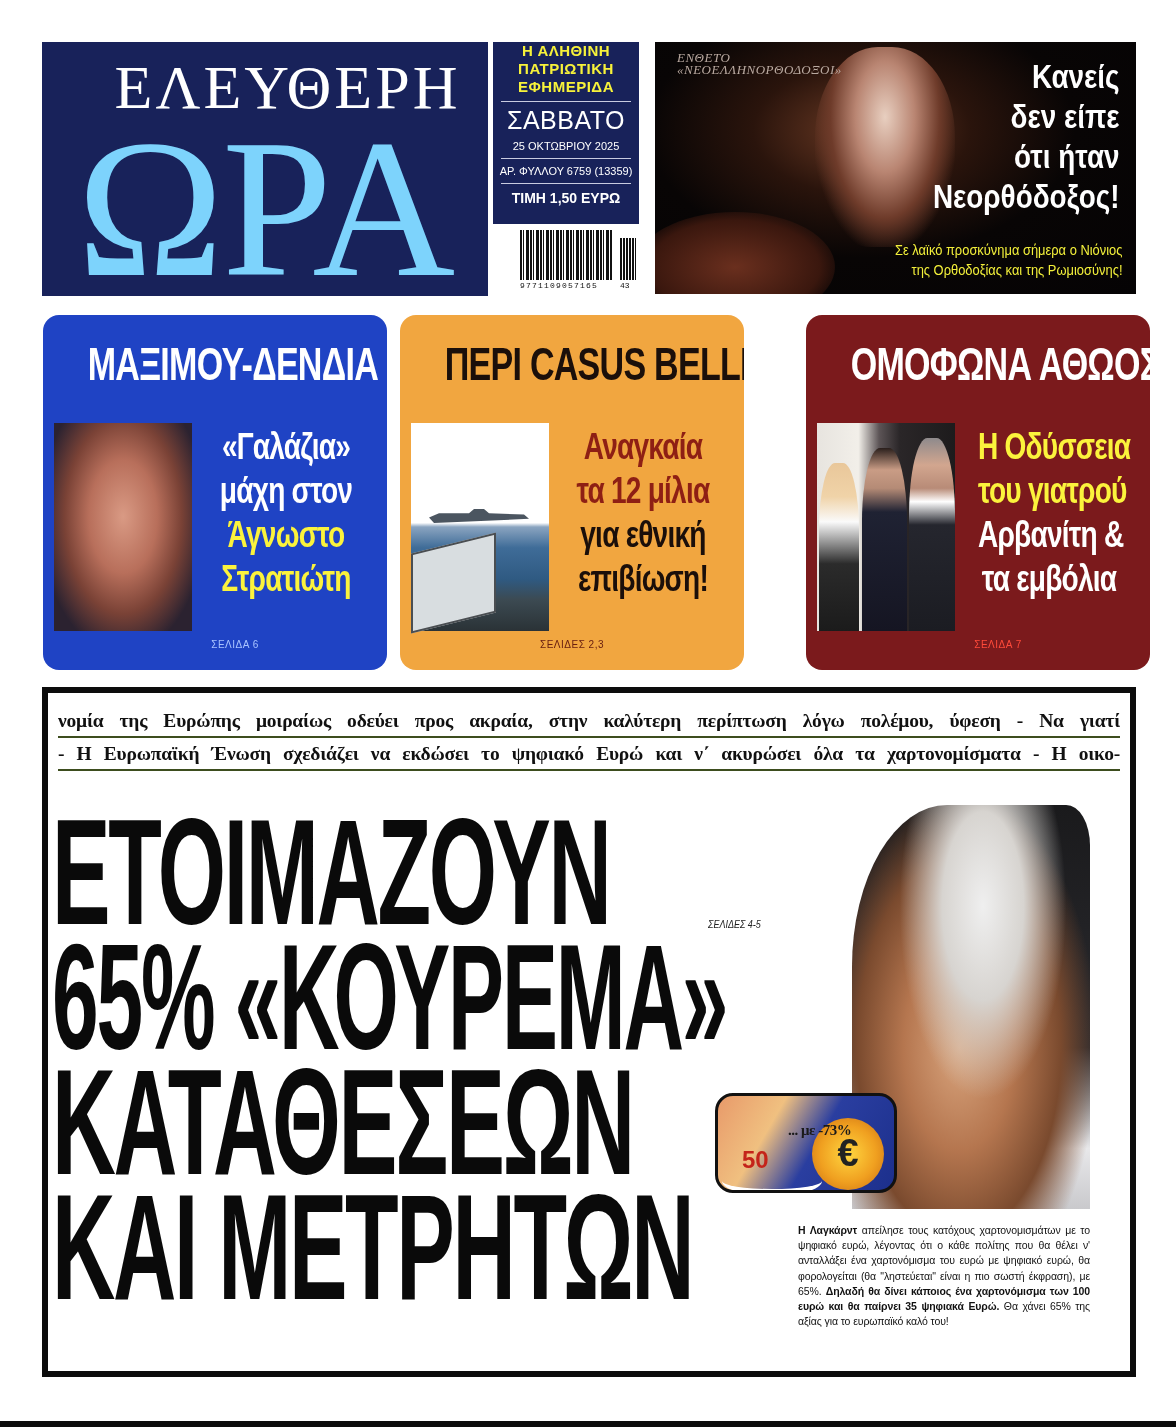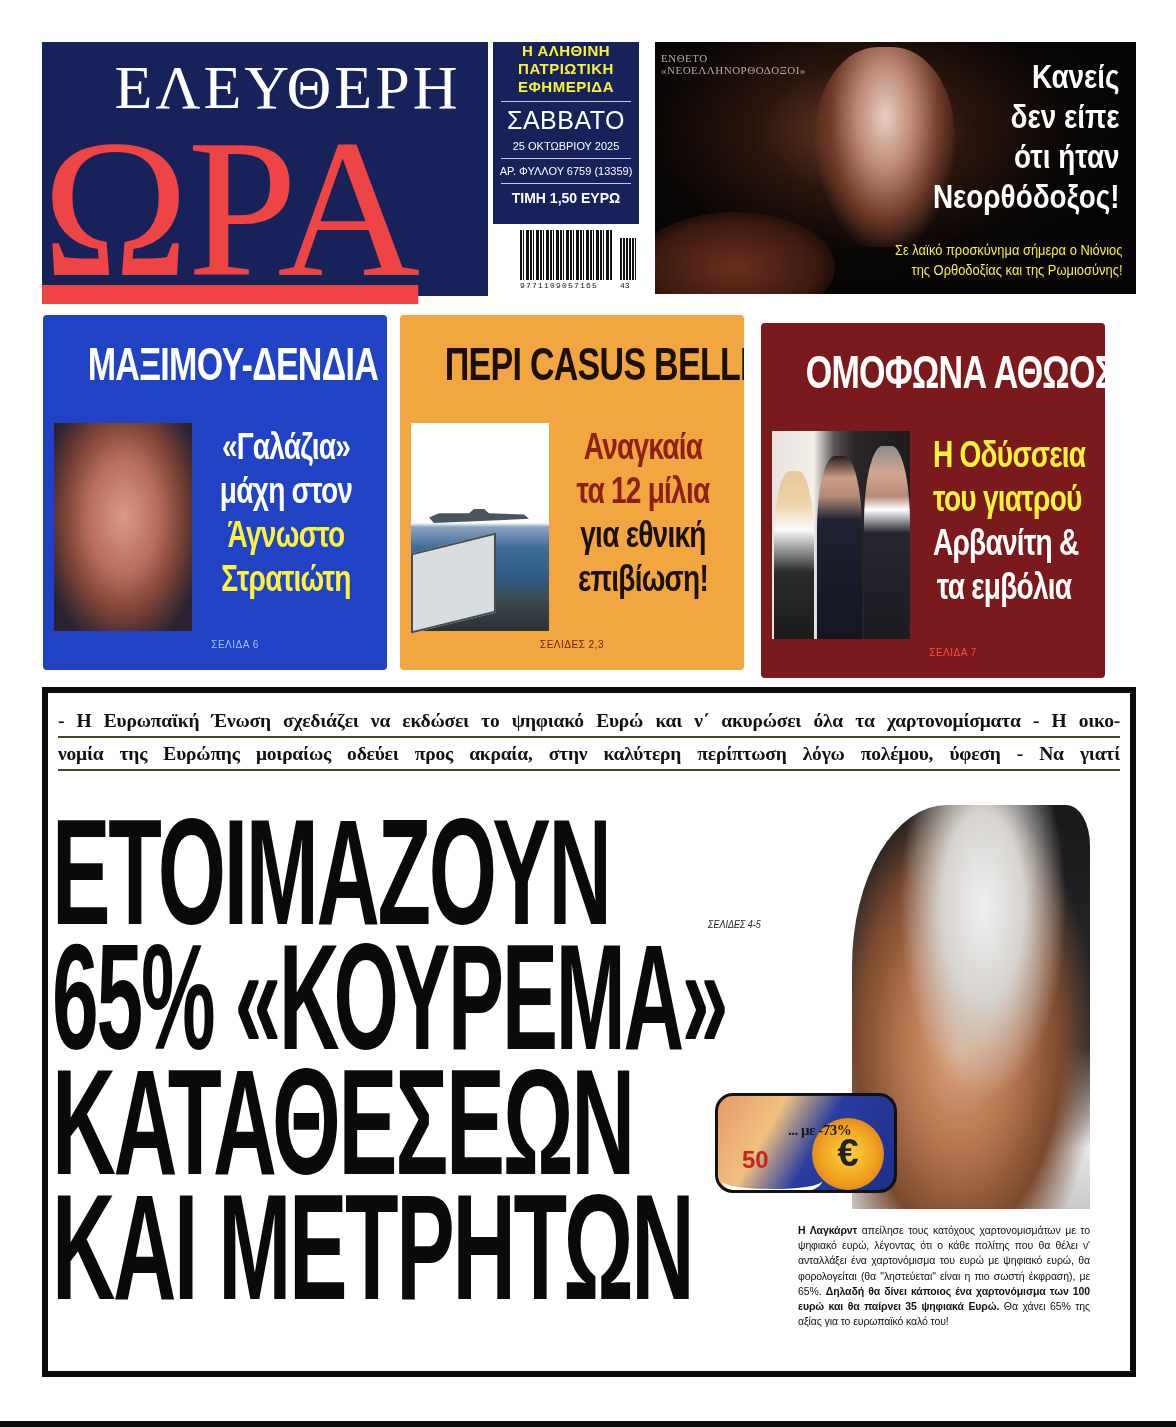--- a/index.html
+++ b/index.html
@@ -11,24 +11,23 @@
       position: absolute; left: 42px; top: 42px; width: 446px; height: 254px;
       background: #18225a;
     }
     .masthead .title-top {
       position: absolute; left: 0; right: 0; top: 14px; text-align: center;
       font-family: "Liberation Serif", serif; color: #ffffff; font-size: 62px; letter-spacing: 3px;
       line-height: 1;
       margin-left: 45px;
     }
     .masthead .title-main {
-      position: absolute; left: 0; right: 0; top: 82px; 
-      font-family: "Liberation Serif", serif; color: #ef4444; font-size: 198px; line-height: 0.86;
+      position: absolute; left: 0; right: 0; top: 82px; text-align: center;
+      font-family: "Liberation Serif", serif; color: #7dd3fc; font-size: 198px; line-height: 0.86;
       letter-spacing: -2px;
-      text-decoration: underline;
     }
 
     .infobox {
       position: absolute; left: 493px; top: 42px; width: 146px; height: 182px;
       background: #18225a; color: #fff; text-align: center; padding: 0 6px 0 6px;
     }
     .infobox .tagline { color: #f7f23a; font-size: 15px; font-weight: bold; line-height: 18px; letter-spacing: 0.5px; }
     .infobox .sep { height: 1px; background: #c8cbe0; margin: 5px 2px; }
     .infobox .day { font-size: 25px; line-height: 26px; letter-spacing: 0.5px; }
     .infobox .date { font-size: 11px; line-height: 14px; margin-top: 6px; }
@@ -59,40 +58,40 @@
     }
     .promo-top .photo-face {
       position: absolute; left: 160px; top: 5px; width: 140px; height: 200px; border-radius: 45% 45% 40% 40%;
       background: radial-gradient(ellipse at 50% 35%, #e8cfc0 0%, #b98572 30%, #6e3b2a 55%, rgba(30,10,5,0) 75%);
     }
     .promo-top .photo-guitar {
       position: absolute; left: -20px; top: 170px; width: 200px; height: 110px; border-radius: 50%;
       background: radial-gradient(ellipse at 50% 50%, #6a2f1e 0%, #3a170e 60%, rgba(0,0,0,0) 80%);
     }
     .promo-top .credit {
-      position: absolute; left: 6px; top: 10px; color: #b9a9a0; font-family: "Liberation Serif", serif;
-      font-size: 11px; line-height: 12px; letter-spacing: 0.5px;
+      position: absolute; left: 22px; top: 10px; color: #b9a9a0; font-family: "Liberation Serif", serif;
+      font-style: italic; font-size: 13px; line-height: 12px; letter-spacing: 0.5px;
     }
     .promo-top .headline {
       position: absolute; right: 16px; top: 14px; text-align: right; color: #ffffff;
       font-size: 34px; line-height: 40px; font-weight: bold; transform: scaleX(0.82); transform-origin: right top;
       font-family: "Liberation Sans Narrow", "Liberation Sans", sans-serif;
     }
     .promo-top .subline {
       position: absolute; right: 14px; top: 198px; text-align: right; color: #f2ef3a;
       font-size: 15px; line-height: 20px; transform: scaleX(0.86); transform-origin: right top; white-space: nowrap;
     }
 
     
     .box {
-      position: absolute; top: 315px; width: 344px; height: 355px; border-radius: 4px; overflow: hidden;
+      position: absolute; top: 315px; width: 344px; height: 355px; border-radius: 16px; overflow: hidden;
     }
     .box.blue { left: 43px; background: #1f43c4; }
     .box.orange { left: 400px; background: #f1a640; }
-    .box.maroon { left: 761px; background: #7b1a1c; margin-top: 8px; }
+    .box.maroon { left: 806px; background: #7b1a1c; }
 
     .box .box-title {
       position: absolute; left: 0; right: 0; top: 20px; text-align: center; font-weight: bold;
       font-size: 46px; line-height: 58px; letter-spacing: -1px; transform: scaleX(0.74); white-space: nowrap;
     }
     .box.blue .box-title { color: #fff; }
     .box.orange .box-title { color: #1b0f0a; }
     .box.maroon .box-title { color: #fff; }
 
     .box .photo {
@@ -297,22 +296,22 @@
     <div class="line-yellow">Η Οδύσσεια</div>
     <div class="line-yellow">του γιατρού</div>
     <div class="line-white">Αρβανίτη &amp;</div>
     <div class="line-white">τα εμβόλια</div>
   </div>
   <div class="page-ref">ΣΕΛΙΔΑ 7</div>
 </div>
 
 <div class="main-frame">
   <div class="deck">
+    <span class="deck-line">νομία της Ευρώπης μοιραίως οδεύει προς ακραία, στην καλύτερη περίπτωση λόγω πολέμου, ύφεση - Να γιατί</span>
     <span class="deck-line">- Η Ευρωπαϊκή Ένωση σχεδιάζει να εκδώσει το ψηφιακό Ευρώ και ν΄ ακυρώσει όλα τα χαρτονομίσματα - Η οικο-</span>
-    <span class="deck-line">νομία της Ευρώπης μοιραίως οδεύει προς ακραία, στην καλύτερη περίπτωση λόγω πολέμου, ύφεση - Να γιατί</span>
   </div>
 
   <div class="lagarde-photo"></div>
 
   <div class="main-headline">
     <span class="hl l1">ΕΤΟΙΜΑΖΟΥΝ</span>
     <span class="hl l2">65% «ΚΟΥΡΕΜΑ»</span>
     <span class="hl l3">ΚΑΤΑΘΕΣΕΩΝ</span>
     <span class="hl l4">ΚΑΙ ΜΕΤΡΗΤΩΝ</span>
   </div>

